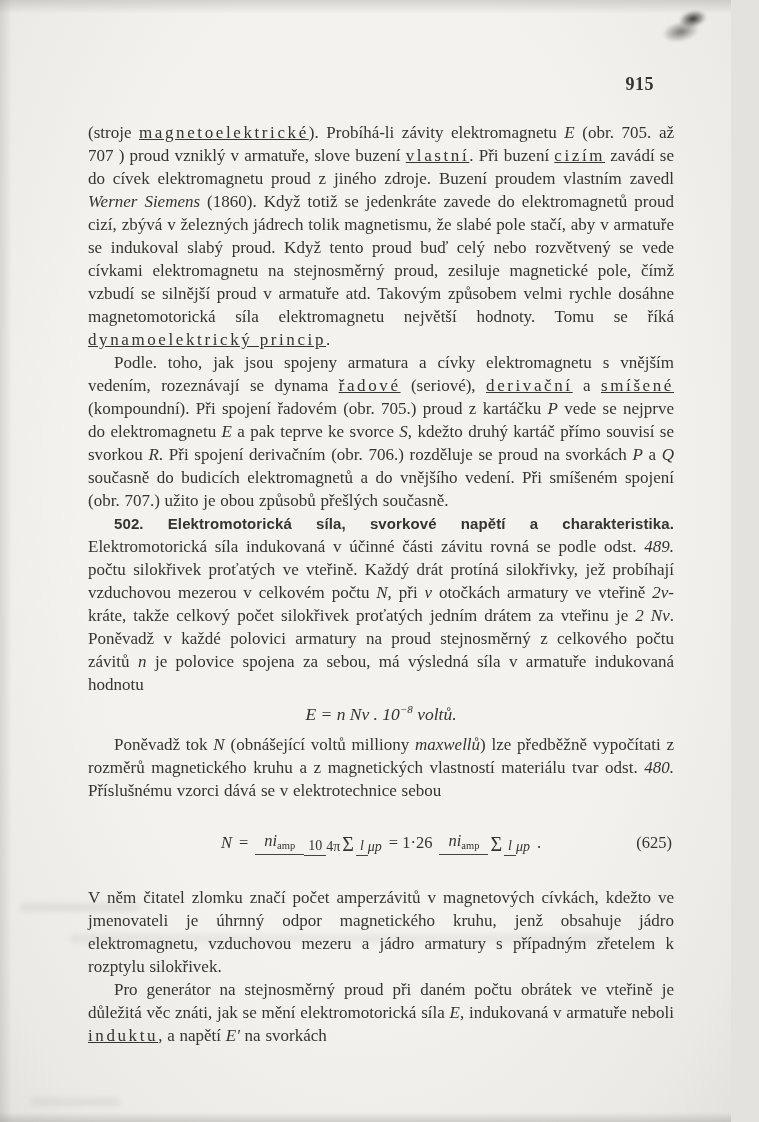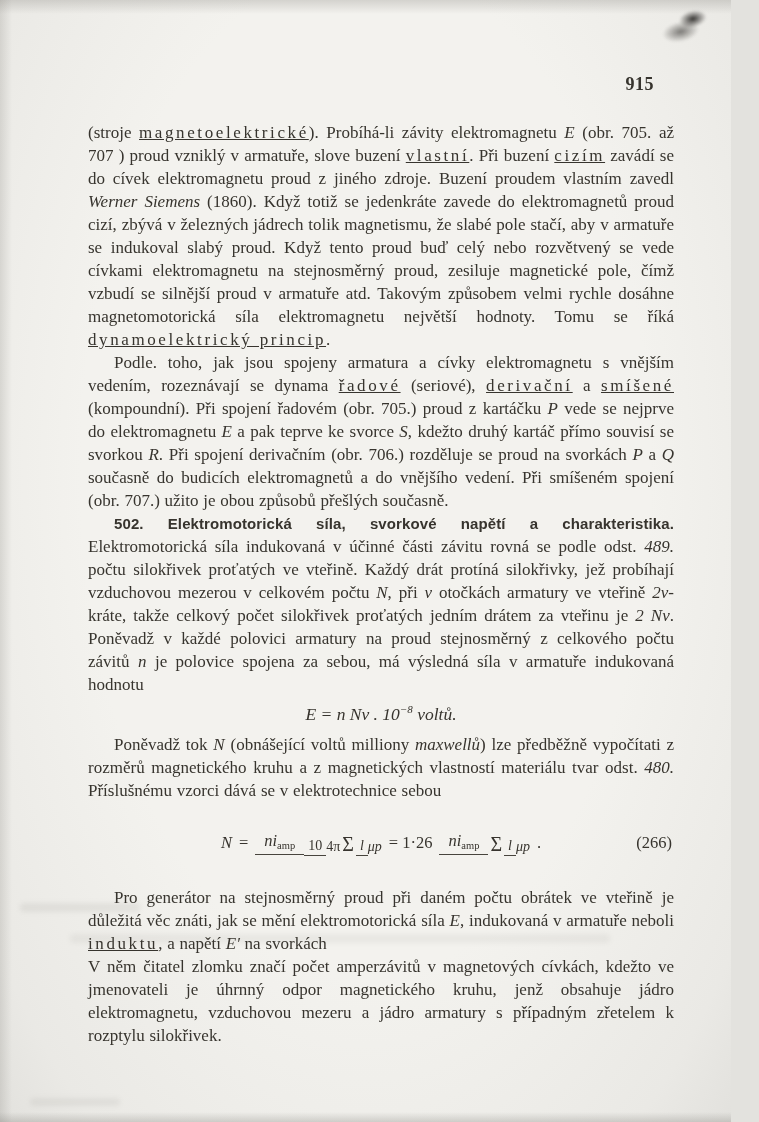--- a/index.html
+++ b/index.html
@@ -97,21 +97,21 @@
           <span class="den">
             <span class="sigma">Σ</span>
             <span class="frac small">
               <span class="num i">l</span>
               <span class="den i">μp</span>
             </span>
           </span>
         </span>
         <span class="rom">.</span>
       </span>
-      <span class="eq-tag rom">(266)</span>
+      <span class="eq-tag rom">(625)</span>
     </div>
 
     <div id="blocks3">
+        <p class="para"><span>V něm čitatel zlomku značí počet amperzávitů v magnetových cívkách, kdežto ve jmenovateli je úhrnný odpor magnetického kruhu, jenž obsahuje jádro elektromagnetu, vzduchovou mezeru a jádro armatury s případným zřetelem k rozptylu silokřivek.</span></p>
         <p class="para indent"><span>Pro generátor na stejnosměrný proud při daném počtu obrátek ve vteřině je důležitá věc znáti, jak se mění elektromotorická síla </span><span class="i">E</span><span>, indukovaná v armatuře neboli </span><span class="sp">induktu</span><span>, a napětí </span><span class="i">E′</span><span> na svorkách</span></p>
-        <p class="para"><span>V něm čitatel zlomku značí počet amperzávitů v magnetových cívkách, kdežto ve jmenovateli je úhrnný odpor magnetického kruhu, jenž obsahuje jádro elektromagnetu, vzduchovou mezeru a jádro armatury s případným zřetelem k rozptylu silokřivek.</span></p>
       </div>
   </div>
 </div>
 
 </body></html>

